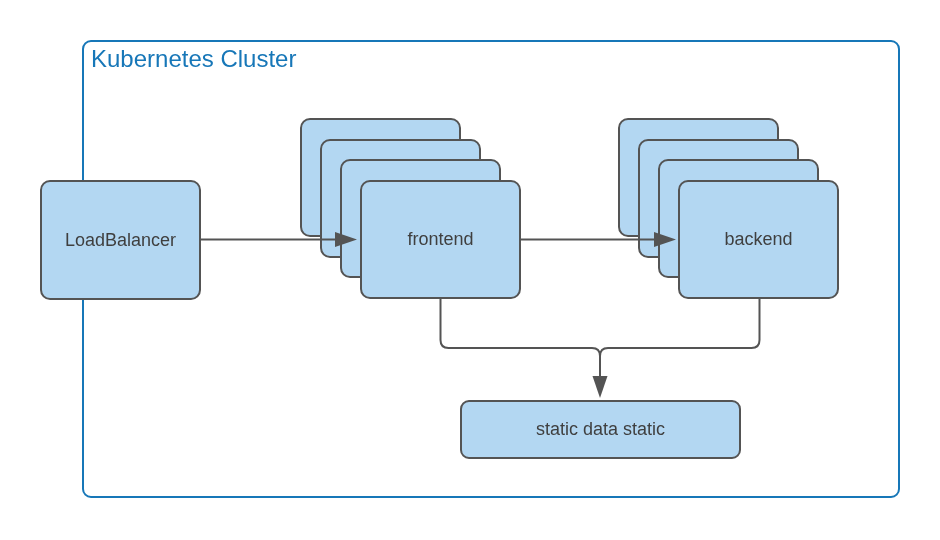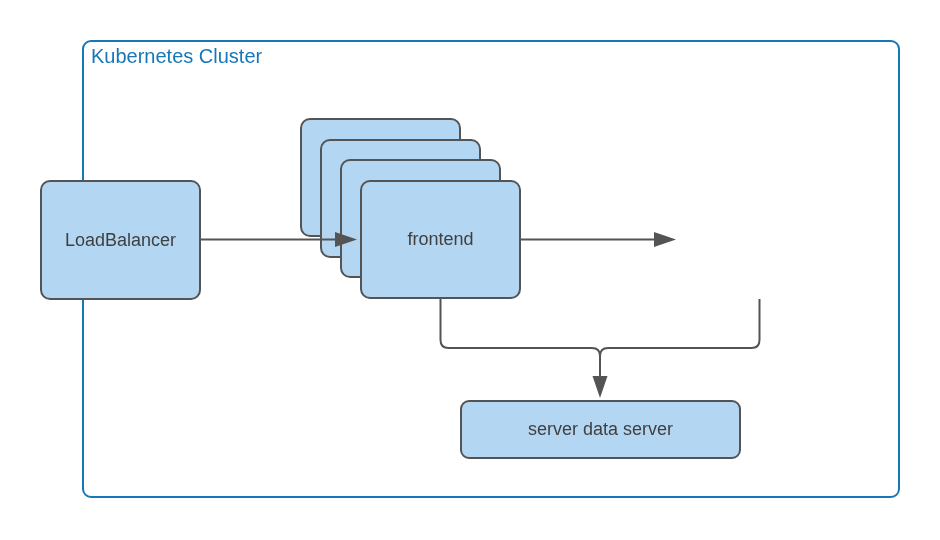--- a/index.html
+++ b/index.html
@@ -15,21 +15,21 @@
     position: absolute;
     left: 82px; top: 40px;
     width: 818px; height: 458px;
     box-sizing: border-box;
     border: 2.5px solid var(--cluster-border, #1777B8);
     border-radius: 9px;
   }
   .cluster-title {
     position: absolute;
     left: 7px; top: 3px;
-    font-size: 20px;
+    font-size: 24px;
     color: var(--cluster-title, #1777B8);
     white-space: nowrap;
   }
   .node {
     position: absolute;
     box-sizing: border-box;
     background: var(--node-fill, #B3D7F2);
     border: 2.5px solid var(--node-border, #545454);
     border-radius: 10px;
     display: flex;
@@ -65,27 +65,35 @@
 
   <div class="stack stack-frontend">
     <div class="node" style="left: 0px; top: 0px;"></div>
       <div class="node" style="left: 20px; top: 21px;"></div>
       <div class="node" style="left: 40px; top: 41px;"></div>
       <div class="node">
       <span class="label">frontend</span>
     </div>
   </div>
 
+  <div class="stack stack-backend">
+    <div class="node" style="left: 0px; top: 0px;"></div>
+      <div class="node" style="left: 20px; top: 21px;"></div>
+      <div class="node" style="left: 40px; top: 41px;"></div>
+      <div class="node">
+      <span class="label">backend</span>
+    </div>
+  </div>
 
   <div class="node node-lb">
     <span class="label">LoadBalancer</span>
   </div>
 
   <div class="node node-sds">
-    <span class="label">server data server</span>
+    <span class="label">static data static</span>
   </div>
 
   <svg class="edges" viewBox="0 0 940 540">
     <g>
       <path d="M 201 239.5 H 337"></path>
       <polygon points="357,239.5 335,232 335,247"></polygon>
     </g>
     <g>
       <path d="M 521 239.5 H 656"></path>
       <polygon points="676,239.5 654,232 654,247"></polygon>

